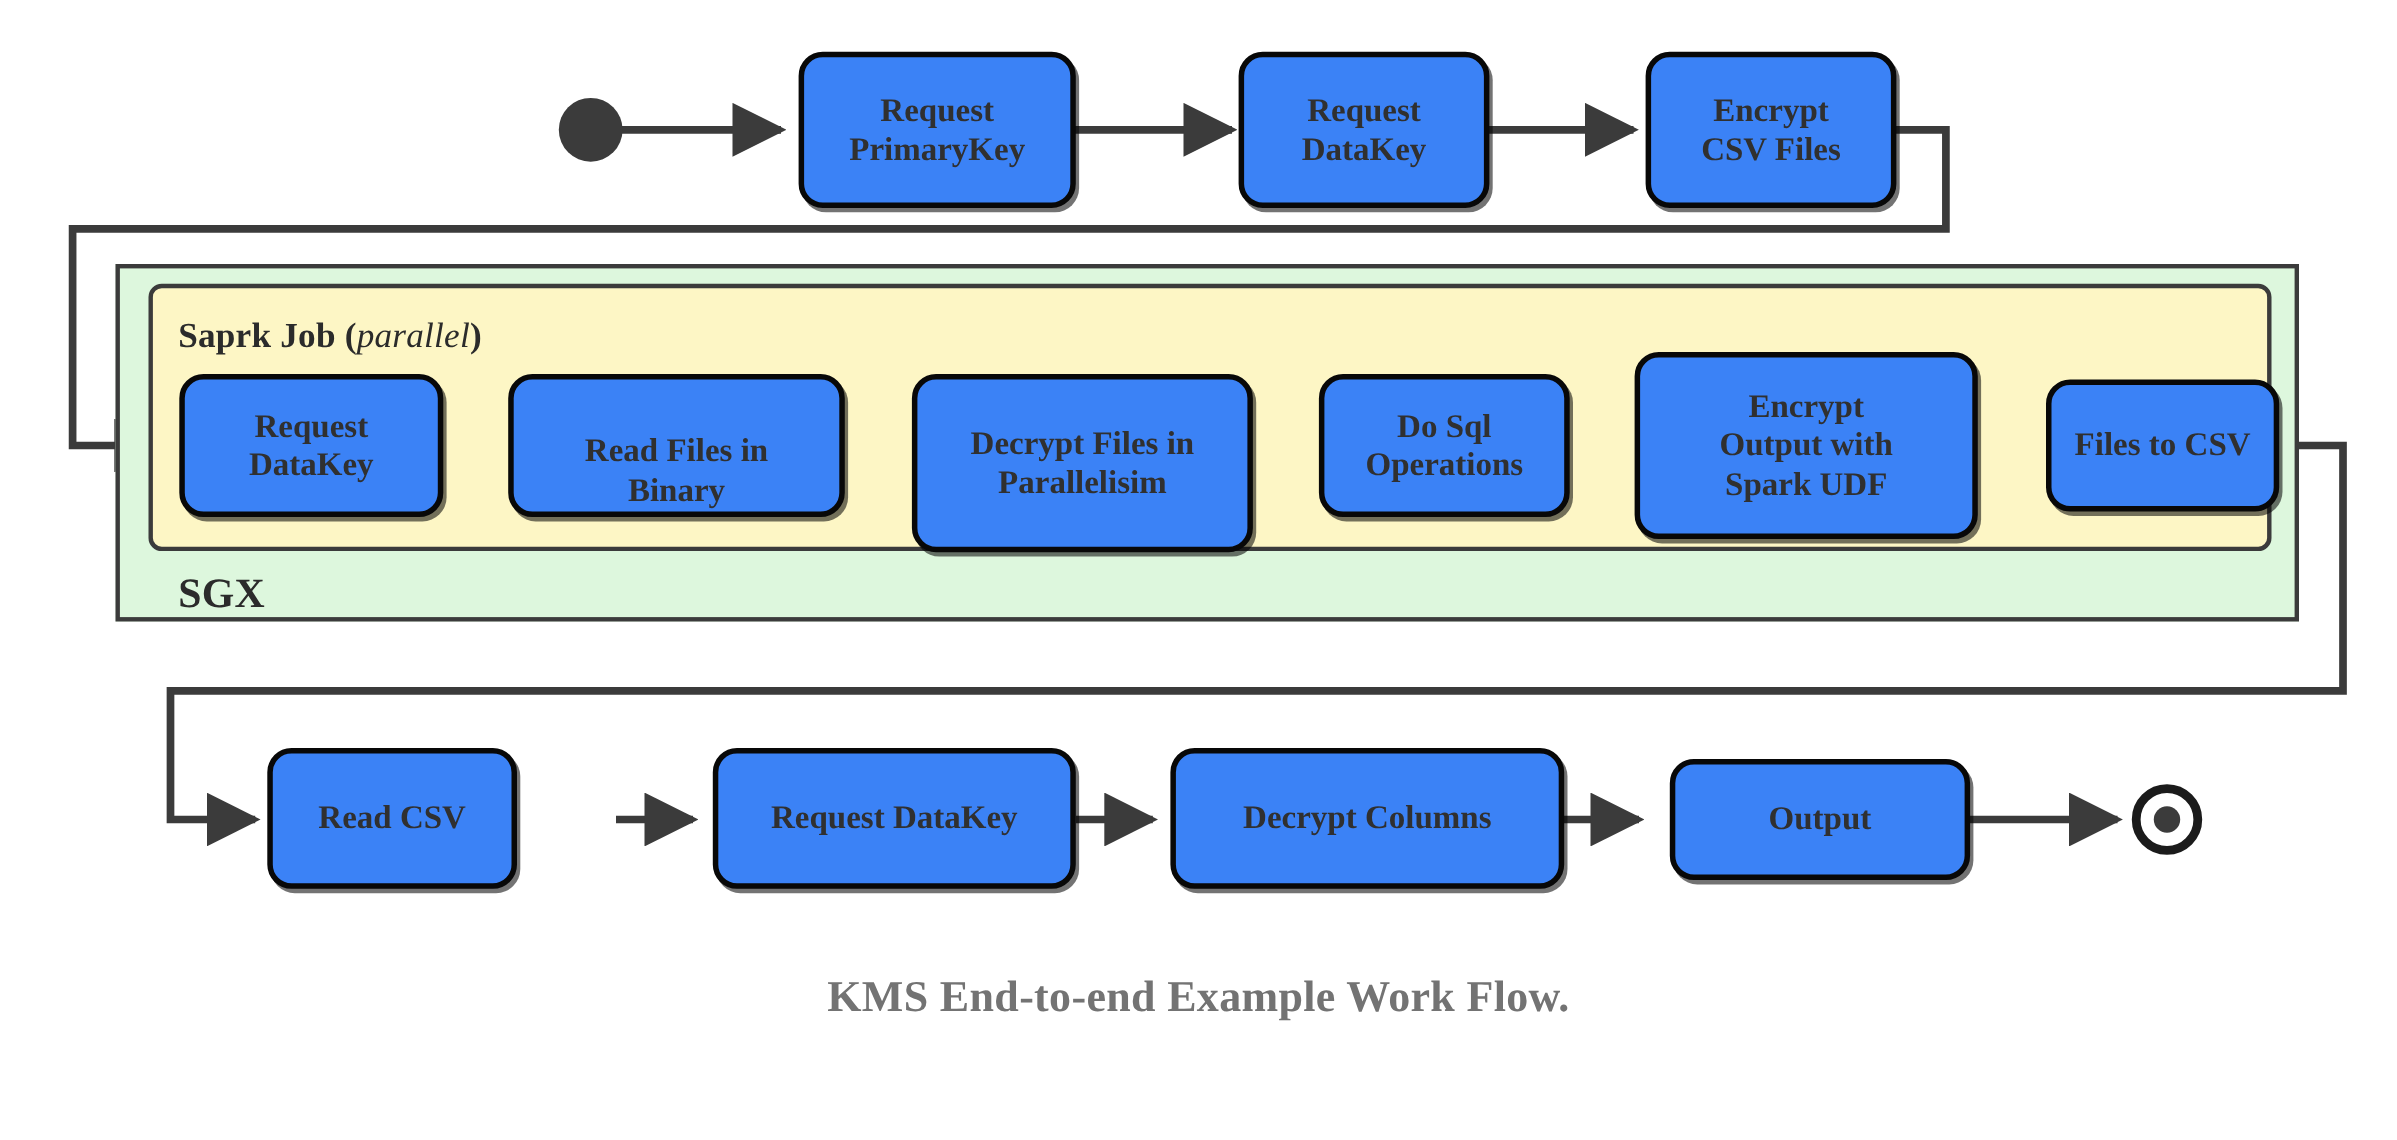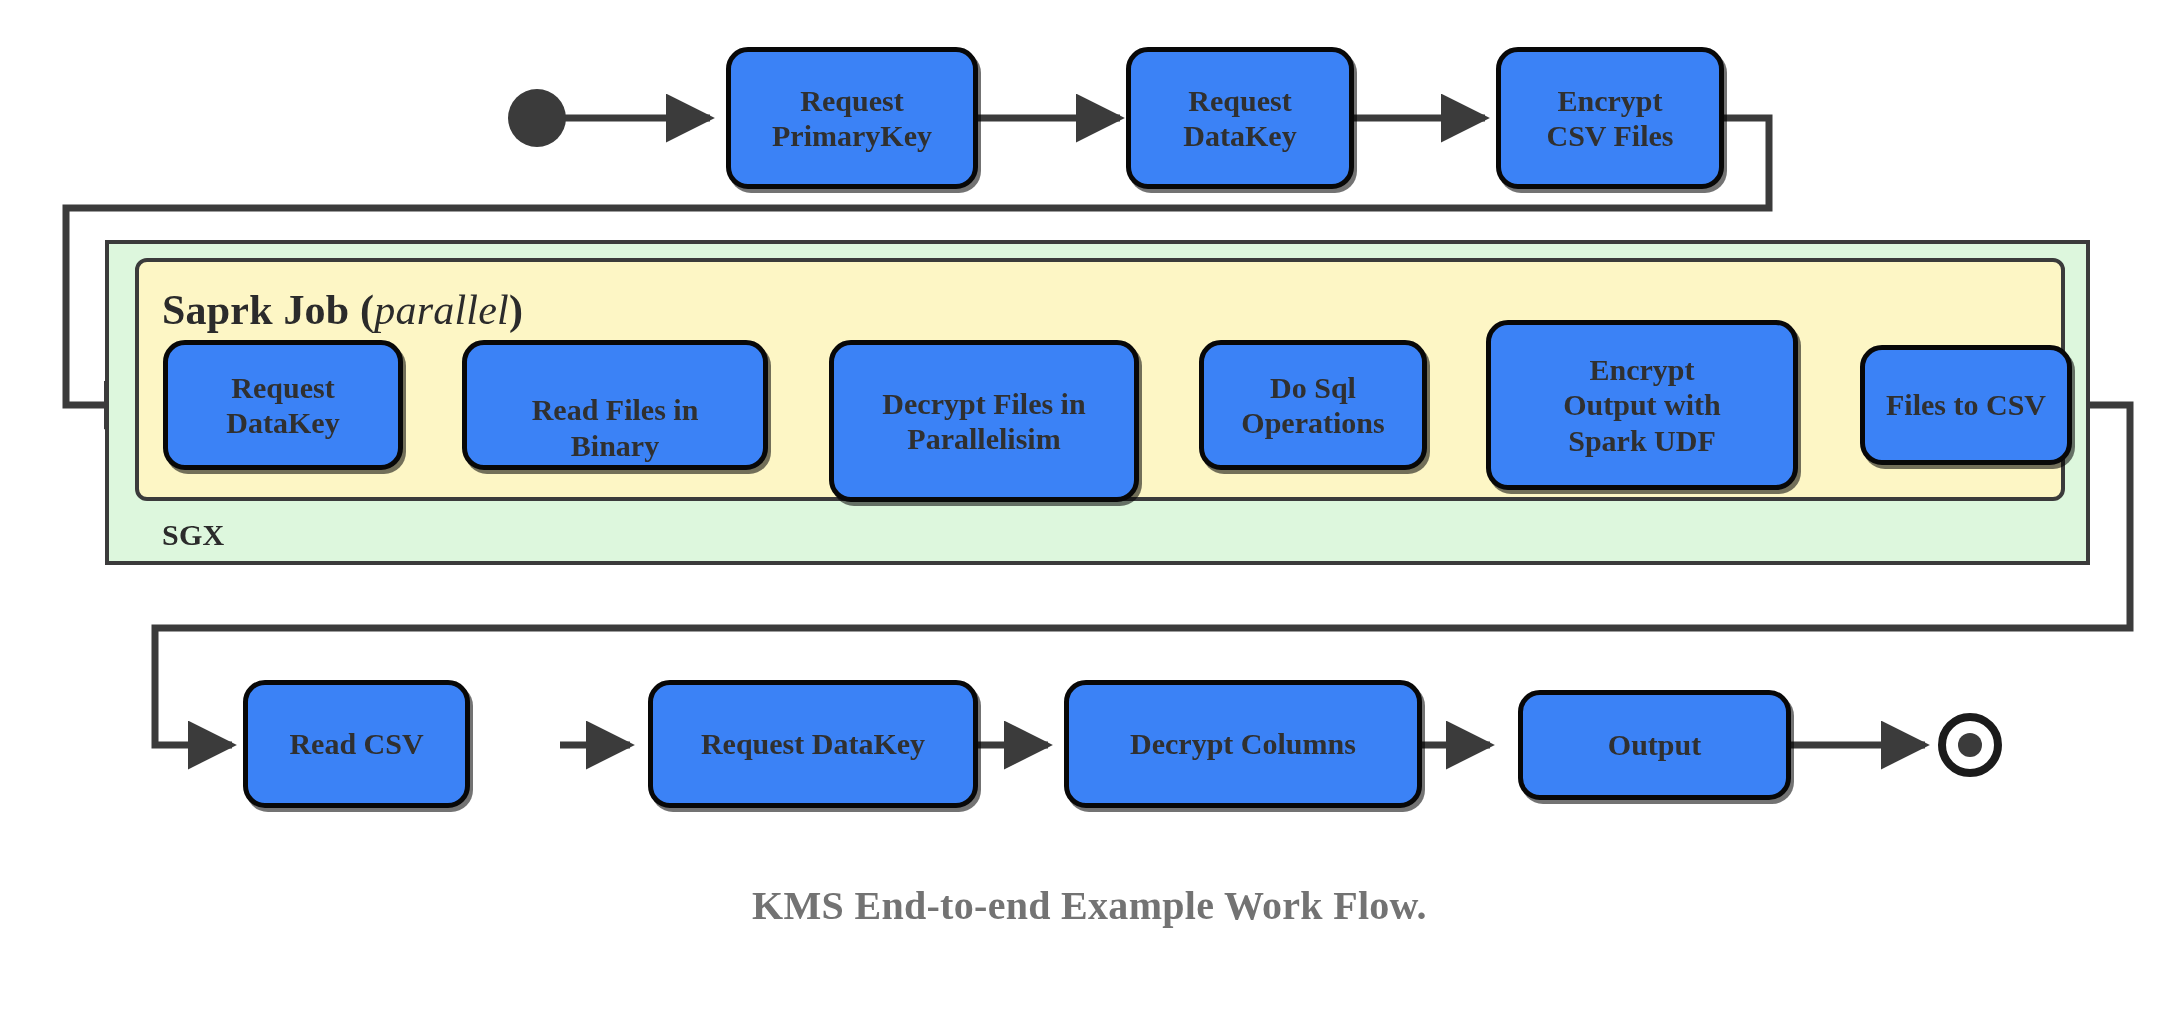--- a/index.html
+++ b/index.html
@@ -36,21 +36,21 @@
     background: #ddf7dd;
   }
   .spark-box {
     background: #fdf6c5;
     border-radius: 12px;
   }
   .container-label {
     position: absolute;
     color: #2b2b2b;
     font-weight: bold;
-    font-size: 42px;
+    font-size: 32px;
     letter-spacing: 0.2px;
     white-space: nowrap;
   }
   .container-label .paren {
     font-weight: bold;
   }
   .container-label .ital {
     font-style: italic;
     font-weight: normal;
   }
@@ -150,21 +150,21 @@
   </svg>
 
   <div class="container-box sgx-box" style="left:105px; top:240px; width:1985px; height:325px;"></div>
 
   <div class="container-box spark-box" style="left:135px; top:258px; width:1930px; height:243px;"></div>
 
   <div class="container-label" style="left:162px; top:286px;">
     <span>Saprk Job</span><span>&nbsp;</span><span class="paren">(</span><span class="ital">parallel</span><span class="paren">)</span>
   </div>
 
-  <div class="container-label" style="left:162px; top:518px; font-size:30px;">SGX</div>
+  <div class="container-label" style="left:162px; top:518px; font-size:38px;">SGX</div>
 
   <div class="start-node" style="left:508px; top:89px; width:58px; height:58px;"></div>
 
   <div class="end-node" style="left:1938px; top:713px; width:64px; height:64px;">
     <div class="inner"></div>
   </div>
 
   <div class="node" style="left:726px; top:47px; width:252px; height:142px;">
     <div>
       <span>Request</span>

